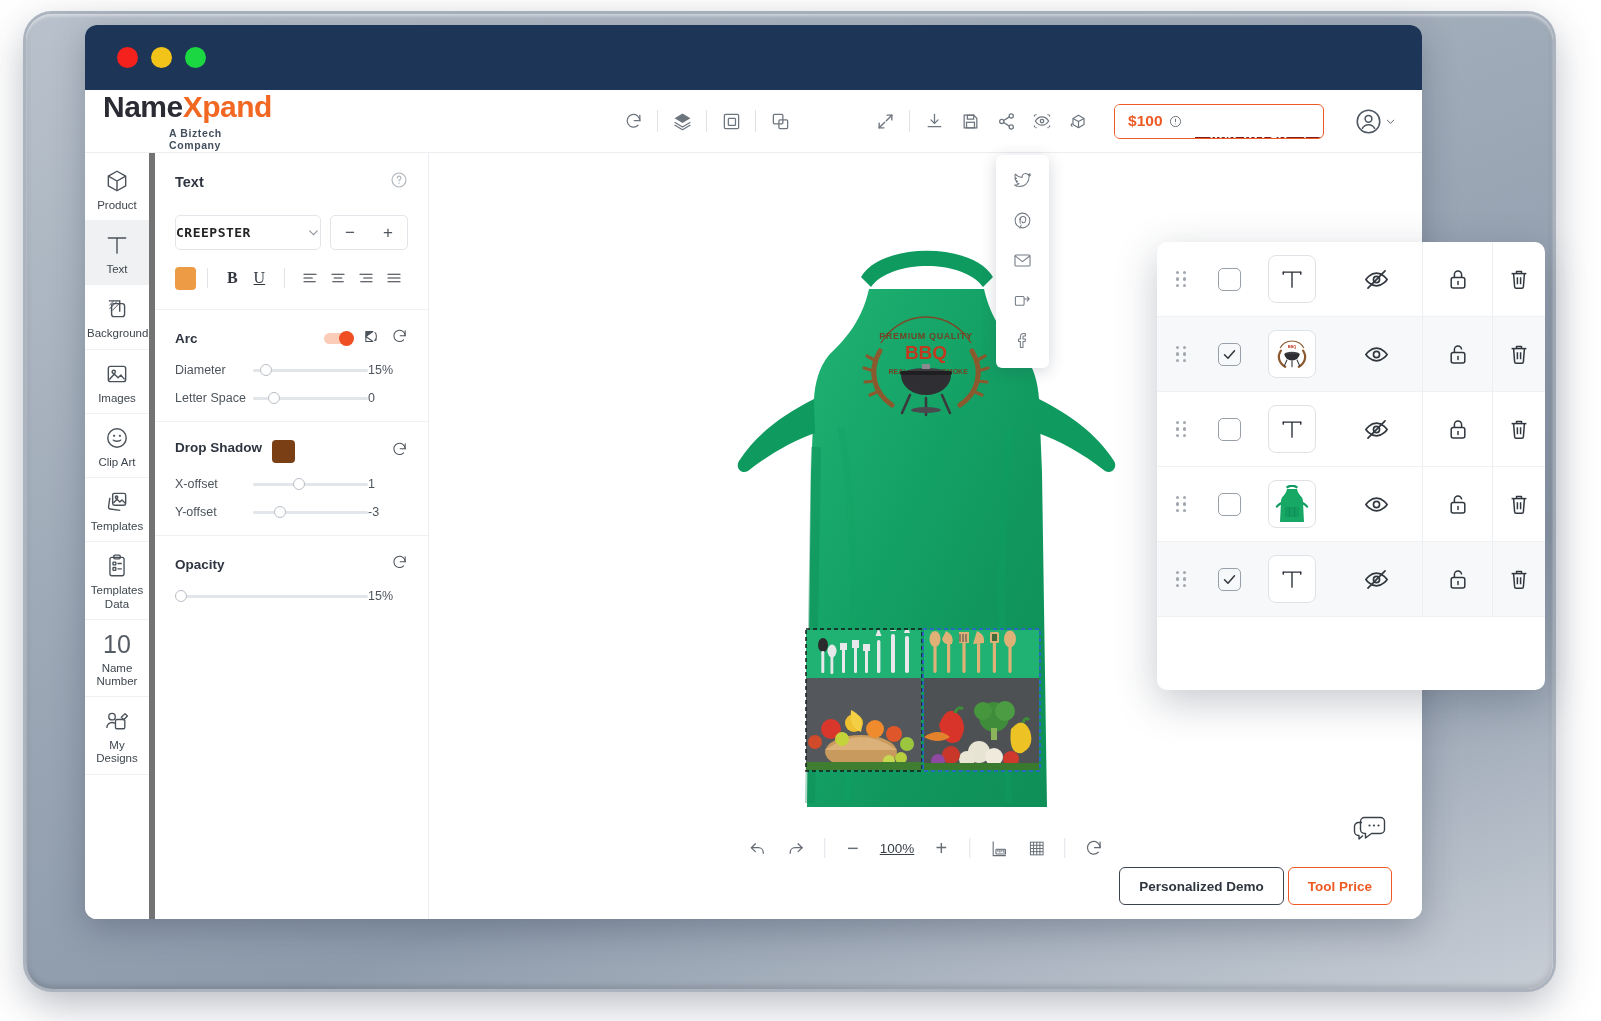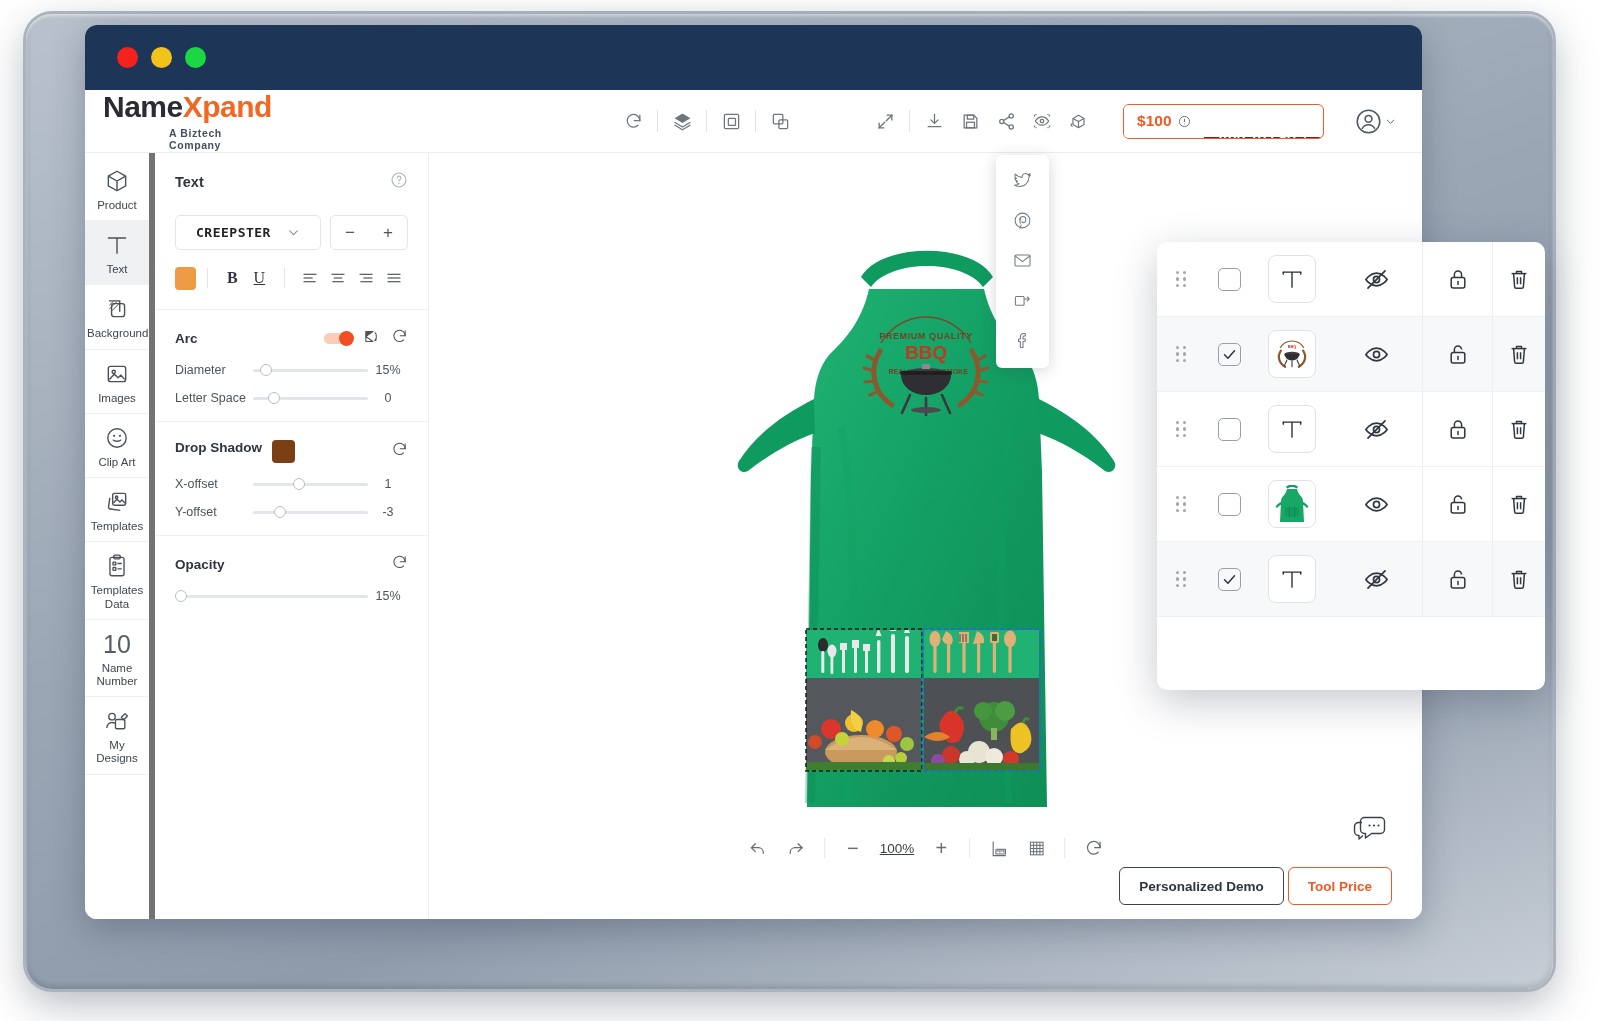--- a/index.html
+++ b/index.html
@@ -81,21 +81,21 @@
   }
   #price-chip {
     background: #fff; color: #ee5a24;
     font-weight: 700; font-size: 15.5px;
     display: flex; align-items: center; gap: 6px;
     padding: 0 13px;
   }
   #add-to-cart {
     background: #7f1d1d; color: #fff;
     font-weight: 700; font-size: 14.5px;
-    display: flex; align-items: center; gap: 0;
+    display: flex; align-items: center; gap: 9px;
     padding: 0 14px; cursor: pointer; margin-top: 32px;
   }
   #account-group { position: absolute; right: 26px; display: flex; align-items: center; gap: 3px; color: #4f5864; }
 
   
   #app-body { display: flex; height: 766px; }
 
   
   #sidebar {
     width: 70px; background: #fff;
@@ -130,21 +130,21 @@
     border: none; border-bottom: 1px solid #e3e6ea;
     font-size: 13.5px; color: #33383f; padding: 6px 2px 9px;
     outline: none; font-family: inherit; background: transparent;
   }
   .text-input::placeholder { color: #a7adb4; }
 
   .row-font { display: flex; gap: 9px; padding: 22px 20px 0; }
   .font-select {
     flex: 1; height: 35px; border: 1px solid #e2e5e9; border-radius: 5px;
     display: flex; align-items: center; justify-content: space-between;
-    padding: 0 20px; cursor: pointer; background: #fff;
+    padding: 0 0; cursor: pointer; background: #fff;
   }
   .font-name { font-size: 13px; font-weight: 700; color: #232323; letter-spacing: .5px;
                font-family: "DejaVu Sans Mono", monospace; }
   .stepper {
     width: 78px; height: 35px; border: 1px solid #e2e5e9; border-radius: 5px;
     display: flex; align-items: center; justify-content: space-around;
     color: #4d545c; font-size: 17px;
   }
   .stepper span { cursor: pointer; }
 
@@ -166,21 +166,21 @@
 
   .toggle { width: 28px; height: 11px; border-radius: 7px; background: #fbcdb8; position: relative; cursor:pointer; }
   .toggle::after { content:""; position:absolute; right:-2px; top:-2.5px; width: 15px; height: 15px;
                    border-radius: 50%; background: #f04e23; }
 
   .slider-row { display: flex; align-items: center; margin-top: 14px; }
   .slider-label { font-size: 12.5px; color: #4d545c; width: 78px; }
   .track { flex: 1; height: 3px; background: #e2e5e9; border-radius: 2px; position: relative; }
   .knob { position: absolute; top: -4.5px; width: 12px; height: 12px; border-radius: 50%;
           background: #fff; border: 1.5px solid #b9bfc6; }
-  .slider-val { font-size: 12.5px; color: #4d545c; width: 40px; text-align: center; }
+  .slider-val { font-size: 12.5px; color: #4d545c; width: 40px; text-align: left; }
 
   
   #canvas-area { flex: 1; position: relative; background: #fff; }
 
   
   #share-popup {
     position: absolute; left: 567px; top: 2px;
     width: 53px; background: #fff; border-radius: 6px;
     box-shadow: 0 3px 16px rgba(40,50,70,.20);
     padding: 16px 0 14px;

